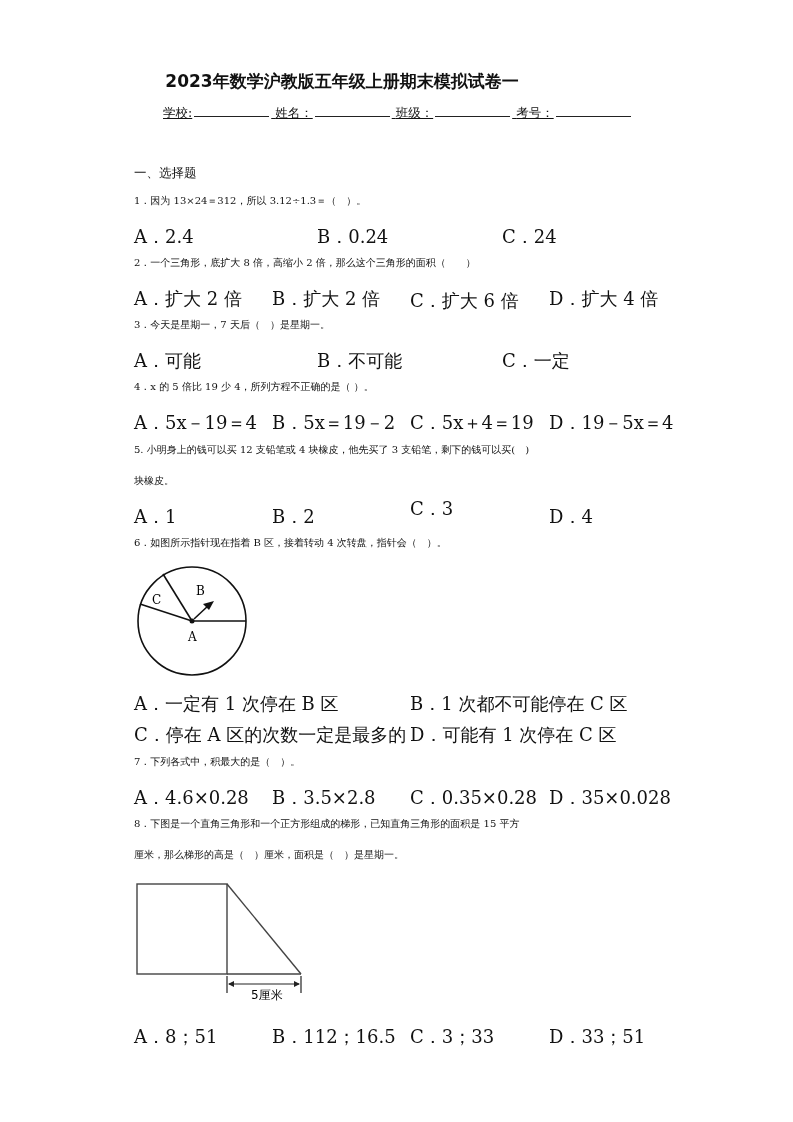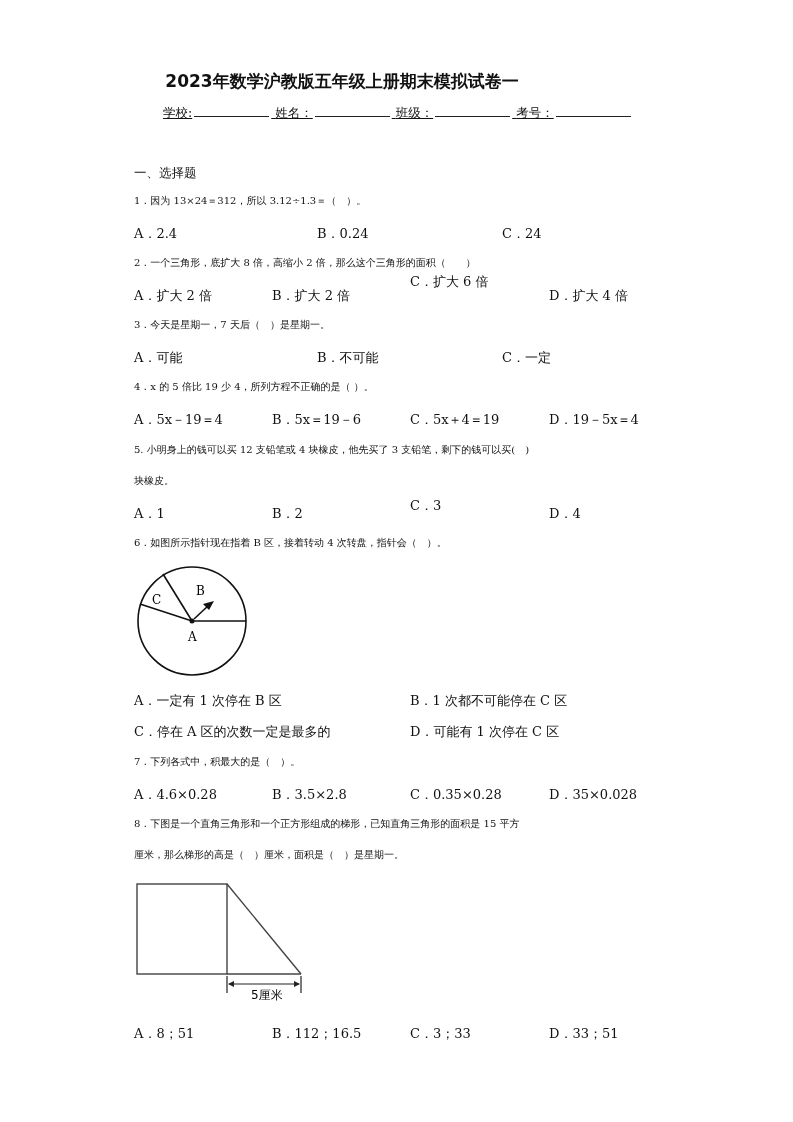--- a/index.html
+++ b/index.html
@@ -4,21 +4,21 @@
 <style>
   html, body { margin: 0; padding: 0; background: #ffffff; }
   body { width: 793px; height: 1122px; position: relative; overflow: hidden;
          font-family: "DejaVu Serif", "Liberation Serif", serif; color: #111; }
   .title { position: absolute; top: 70px; left: 0; width: 684px; text-align: center;
            font-family: "DejaVu Sans", "Liberation Sans", sans-serif; font-weight: bold; font-size: 17px; }
   .info { position: absolute; top: 104px; left: 163px; font-size: 12.5px; white-space: nowrap; text-decoration: underline; }
   .info .blank { display: inline-block; border-bottom: 1px solid #222; width: 75px; height: 12px; margin: 0 2px 0 2px; vertical-align: baseline; }
   .section { position: absolute; left: 134px; top: 165px; font-family: "DejaVu Sans", "Liberation Sans", sans-serif; font-weight: normal; font-size: 12.5px; }
   .line { position: absolute; left: 134px; font-size: 10px; white-space: nowrap; }
-  .opt { position: absolute; font-size: 13px; white-space: nowrap; }
+  .opt { position: absolute; font-size: 18px; white-space: nowrap; }
   svg { position: absolute; }
 </style>
 </head>
 <body>
 
 <div class="title">2023年数学沪教版五年级上册期末模拟试卷一</div>
 
 <div class="info">
   <span>学校:</span><span class="blank"></span>
   <span>姓名：</span><span class="blank"></span>
@@ -29,31 +29,31 @@
 <div class="section">一、选择题</div>
 
 <div class="line" style="top:194px">1．因为 13×24＝312，所以 3.12÷1.3＝（　）。</div>
 <div class="opt" style="top:225px;left:134px">A．2.4</div>
 <div class="opt" style="top:225px;left:317px">B．0.24</div>
 <div class="opt" style="top:225px;left:502px">C．24</div>
 
 <div class="line" style="top:256px">2．一个三角形，底扩大 8 倍，高缩小 2 倍，那么这个三角形的面积（　　）</div>
 <div class="opt" style="top:287px;left:134px">A．扩大 2 倍</div>
 <div class="opt" style="top:287px;left:272px">B．扩大 2 倍</div>
-<div class="opt" style="top:273px;left:410px">C．扩大 6 倍</div>
+<div class="opt" style="top:289px;left:410px">C．扩大 6 倍</div>
 <div class="opt" style="top:287px;left:549px">D．扩大 4 倍</div>
 
 <div class="line" style="top:318px">3．今天是星期一，7 天后（　）是星期一。</div>
 <div class="opt" style="top:349px;left:134px">A．可能</div>
 <div class="opt" style="top:349px;left:317px">B．不可能</div>
 <div class="opt" style="top:349px;left:502px">C．一定</div>
 
 <div class="line" style="top:380px">4．x 的 5 倍比 19 少 4，所列方程不正确的是（ ）。</div>
 <div class="opt" style="top:411px;left:134px">A．5x－19＝4</div>
-<div class="opt" style="top:411px;left:272px">B．5x＝19－6</div>
+<div class="opt" style="top:411px;left:272px">B．5x＝19－2</div>
 <div class="opt" style="top:411px;left:410px">C．5x＋4＝19</div>
 <div class="opt" style="top:411px;left:549px">D．19－5x＝4</div>
 
 <div class="line" style="top:443px">5. 小明身上的钱可以买 12 支铅笔或 4 块橡皮，他先买了 3 支铅笔，剩下的钱可以买(　)</div>
 <div class="line" style="top:474px">块橡皮。</div>
 <div class="opt" style="top:505px;left:134px">A．1</div>
 <div class="opt" style="top:505px;left:272px">B．2</div>
 <div class="opt" style="top:497px;left:410px">C．3</div>
 <div class="opt" style="top:505px;left:549px">D．4</div>
 

